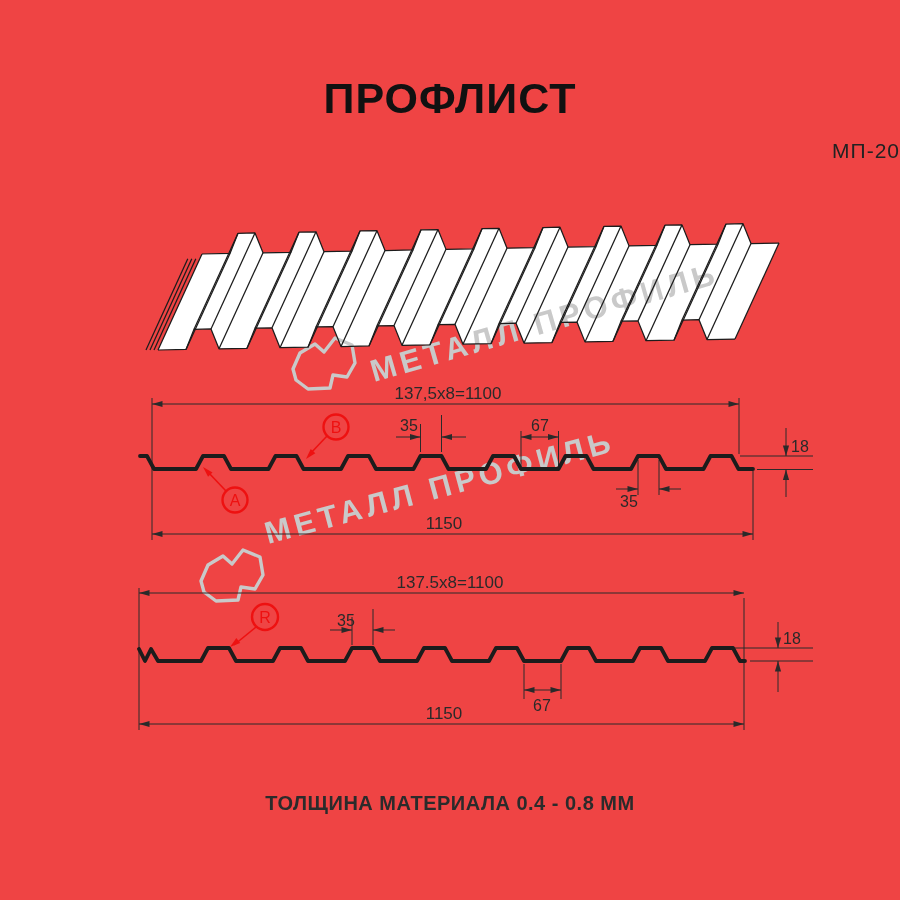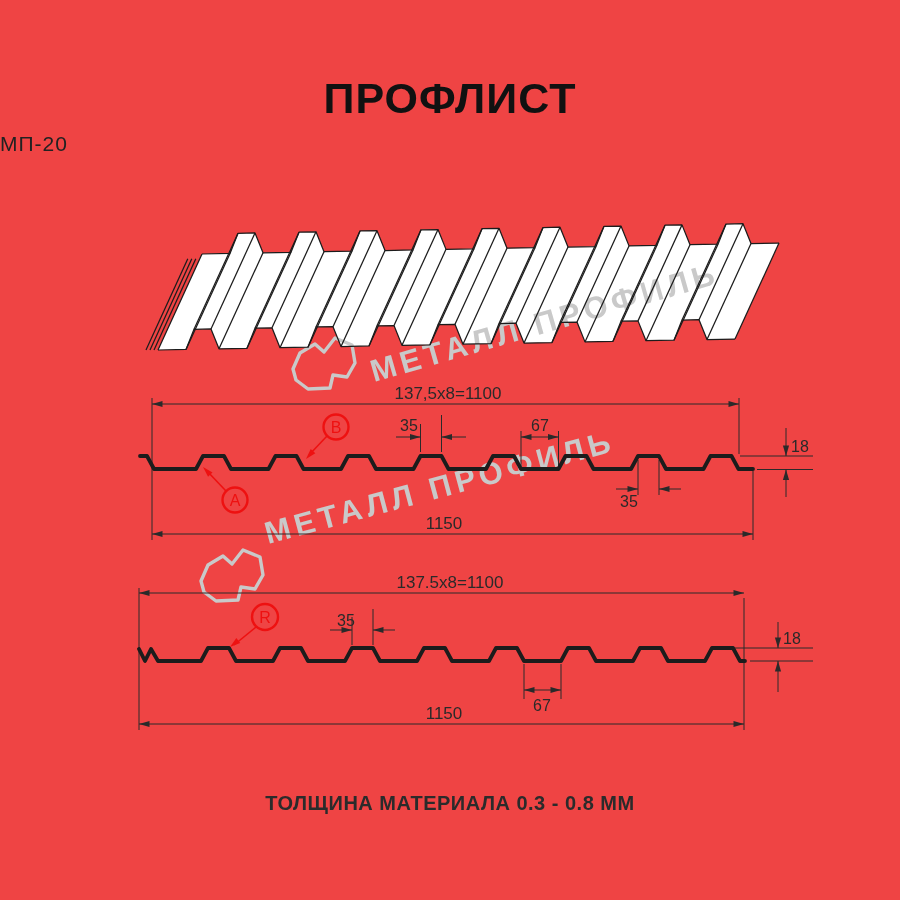--- a/index.html
+++ b/index.html
@@ -1,20 +1,20 @@
 <!DOCTYPE html>
 <html><head>
 <meta charset="utf-8">
 <style>
   html,body{margin:0;padding:0;background:#fff;}
   .page{position:relative;width:900px;height:900px;background:#ef4444;overflow:hidden;
         font-family:"Liberation Sans","DejaVu Sans",sans-serif;}
   .title{position:absolute;top:74px;left:0;width:100%;text-align:center;
          font-size:43px;font-weight:800;letter-spacing:1px;color:#111;}
-  .subtitle{position:absolute;top:132px;left:0;width:100%;text-align:left;
+  .subtitle{position:absolute;top:139px;left:0;width:100%;text-align:right;
          font-size:21px;font-weight:500;letter-spacing:1px;color:#222;}
   .footer-note{position:absolute;top:792px;left:0;width:100%;text-align:center;
          font-size:20px;font-weight:700;letter-spacing:.5px;color:#2b2b2b;}
   svg{position:absolute;left:0;top:0;}
   
   .dl{stroke:var(--dim,#2a2a2a);stroke-width:1;fill:none;}
   .ah{fill:var(--dim,#2a2a2a);stroke:none;}
   .prof{stroke:var(--line,#1c1c1c);stroke-width:3.8;fill:none;stroke-linejoin:round;stroke-linecap:round;}
   .sl{stroke:var(--line,#1c1c1c);stroke-width:1.25;fill:none;stroke-linejoin:round;}
   .sheetfill{fill:#ffffff;stroke:none;}
@@ -184,14 +184,14 @@
       <text class="dtl" x="450" y="588" text-anchor="middle">137.5x8=1100</text>
       <text class="dt" x="346" y="626" text-anchor="middle">35</text>
       <text class="dt" x="542" y="711" text-anchor="middle">67</text>
       <text class="dt" x="783" y="644">18</text>
       <text class="dtl" x="444" y="719" text-anchor="middle">1150</text>
       <circle class="redcirc" cx="265" cy="617" r="13"></circle>
       <text class="red-text" x="265" y="623" text-anchor="middle">R</text>
     </g>
   </svg>
 
-  <div class="footer-note">ТОЛЩИНА МАТЕРИАЛА 0.3 - 0.8 ММ</div>
+  <div class="footer-note">ТОЛЩИНА МАТЕРИАЛА 0.4 - 0.8 ММ</div>
 </div>
 
 </body></html>

